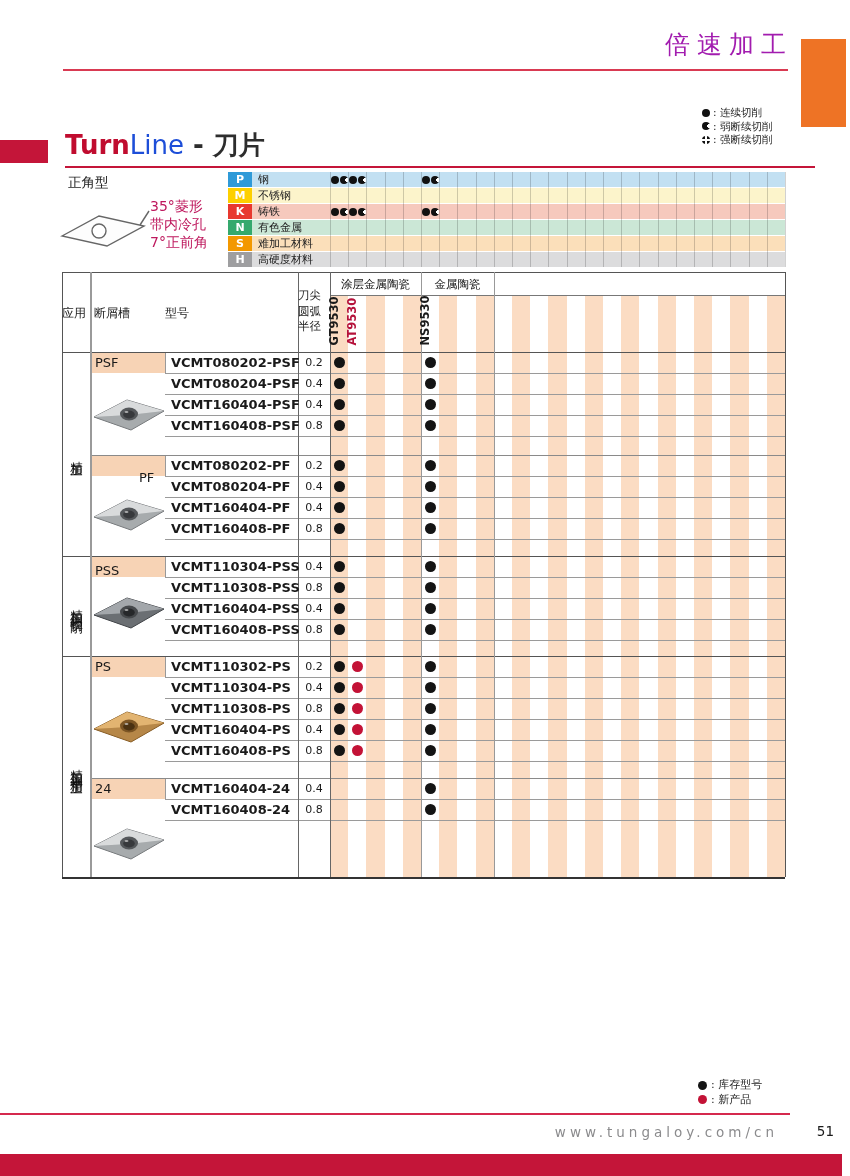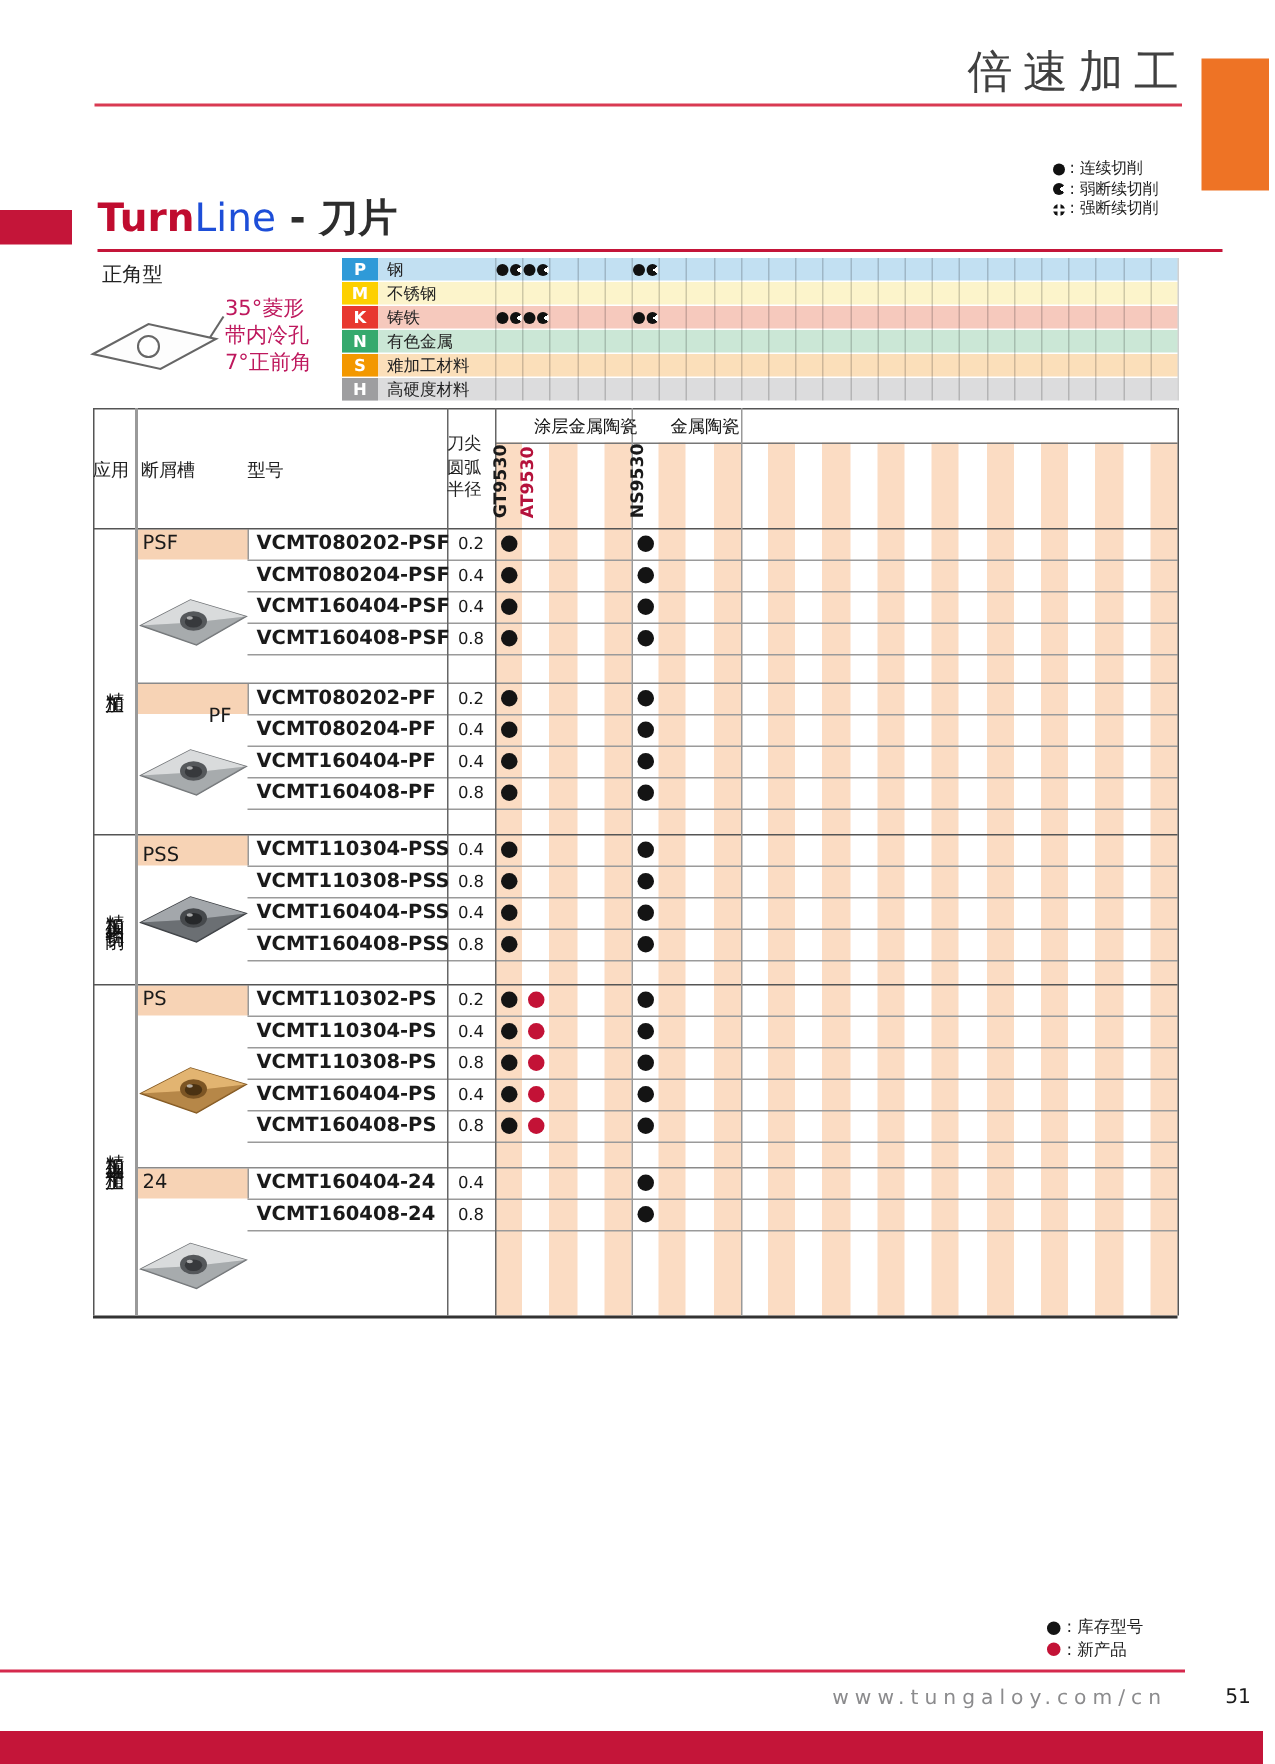--- a/index.html
+++ b/index.html
@@ -1,20 +1,20 @@
 <!DOCTYPE html>
 <html><head>
 <meta charset="utf-8">
 <style>
   html,body{margin:0;padding:0;background:#fff;}
   .page{position:relative;width:850px;height:1176px;background:#fff;overflow:hidden;
         font-family:"DejaVu Sans","Liberation Sans",sans-serif;color:#1a1a1a;}
   .abs{position:absolute;}
   
-  .chapter-title{position:absolute;top:28px;right:57px;font-size:30px;letter-spacing:7px;color:#404040;white-space:nowrap;}
+  .chapter-title{position:absolute;top:28px;right:57px;font-size:25px;letter-spacing:7px;color:#a21caf;white-space:nowrap;}
   .title-rule{position:absolute;left:63px;top:69px;width:725px;height:2px;background:#d93a52;}
   .orange-tab{position:absolute;left:801px;top:39px;width:45px;height:88px;background:#ee7325;}
   .cut-legend{position:absolute;left:702px;top:106px;font-size:10.5px;color:#222;line-height:13.5px;}
   .cut-legend-row{display:flex;align-items:center;gap:3px;}
   .sym{display:inline-block;width:8px;height:8px;border-radius:50%;background:#111;position:relative;flex:0 0 auto;}
   .sym-weak{background-color:#111;background-image:conic-gradient(from 55deg,#fff 0 70deg,#111 70deg 360deg);}
   .sym-strong::before{content:"";position:absolute;left:0;right:0;top:3.2px;height:1.6px;background:#fff;}
   .sym-strong::after{content:"";position:absolute;top:0;bottom:0;left:3.2px;width:1.6px;background:#fff;}
   
   .red-block{position:absolute;left:0;top:140px;width:48px;height:23px;background:#c41539;}
@@ -32,21 +32,21 @@
   .footer-rule{position:absolute;left:0;top:1113px;width:790px;height:2px;background:#d5294d;}
   .footer-url{position:absolute;top:1124px;right:72px;font-size:13.5px;letter-spacing:4px;color:#8b8b8d;}
   .footer-page{position:absolute;top:1123px;right:16px;font-size:13.5px;color:#1a1a1a;}
   .footer-bar{position:absolute;left:0;top:1154px;width:842px;height:22px;background:#c41539;}
   
   .model-text{position:absolute;left:171px;font-weight:bold;font-size:13px;height:21px;line-height:21px;white-space:nowrap;z-index:4;}
   .radius-text{position:absolute;left:298px;width:32px;text-align:center;font-size:11px;height:21px;line-height:21px;z-index:4;}
   .code-text{position:absolute;font-weight:normal;font-size:13px;z-index:4;}
   .hdr{position:absolute;font-size:12px;color:#222;text-align:left;z-index:4;}
   .grade-label{position:absolute;width:54px;height:13px;font-weight:bold;font-size:11.5px;transform:rotate(-90deg);white-space:nowrap;z-index:4;}
-  .gband-label{position:absolute;top:275px;height:18px;line-height:18px;text-align:left;font-size:11.5px;color:#111;z-index:4;white-space:nowrap;margin-left:26px;}
+  .gband-label{position:absolute;top:275px;height:18px;line-height:18px;text-align:center;font-size:11.5px;color:#111;z-index:4;white-space:nowrap;}
   .app-label{position:absolute;left:62px;width:28px;display:flex;align-items:center;justify-content:center;z-index:4;}
   .app-label span{writing-mode:vertical-rl;text-orientation:upright;font-size:12.5px;letter-spacing:2px;color:#111;}
   .dot11{position:absolute;width:11px;height:11px;border-radius:50%;z-index:4;}
   .mat-label{position:absolute;font-size:11px;color:#222;line-height:15px;white-space:nowrap;z-index:4;}
   .mat-letter{position:absolute;width:24px;height:15px;line-height:15px;text-align:center;color:#fff;font-weight:bold;font-size:11px;z-index:4;}
 </style>
 </head>
 <body>
 
 <div class="page">

